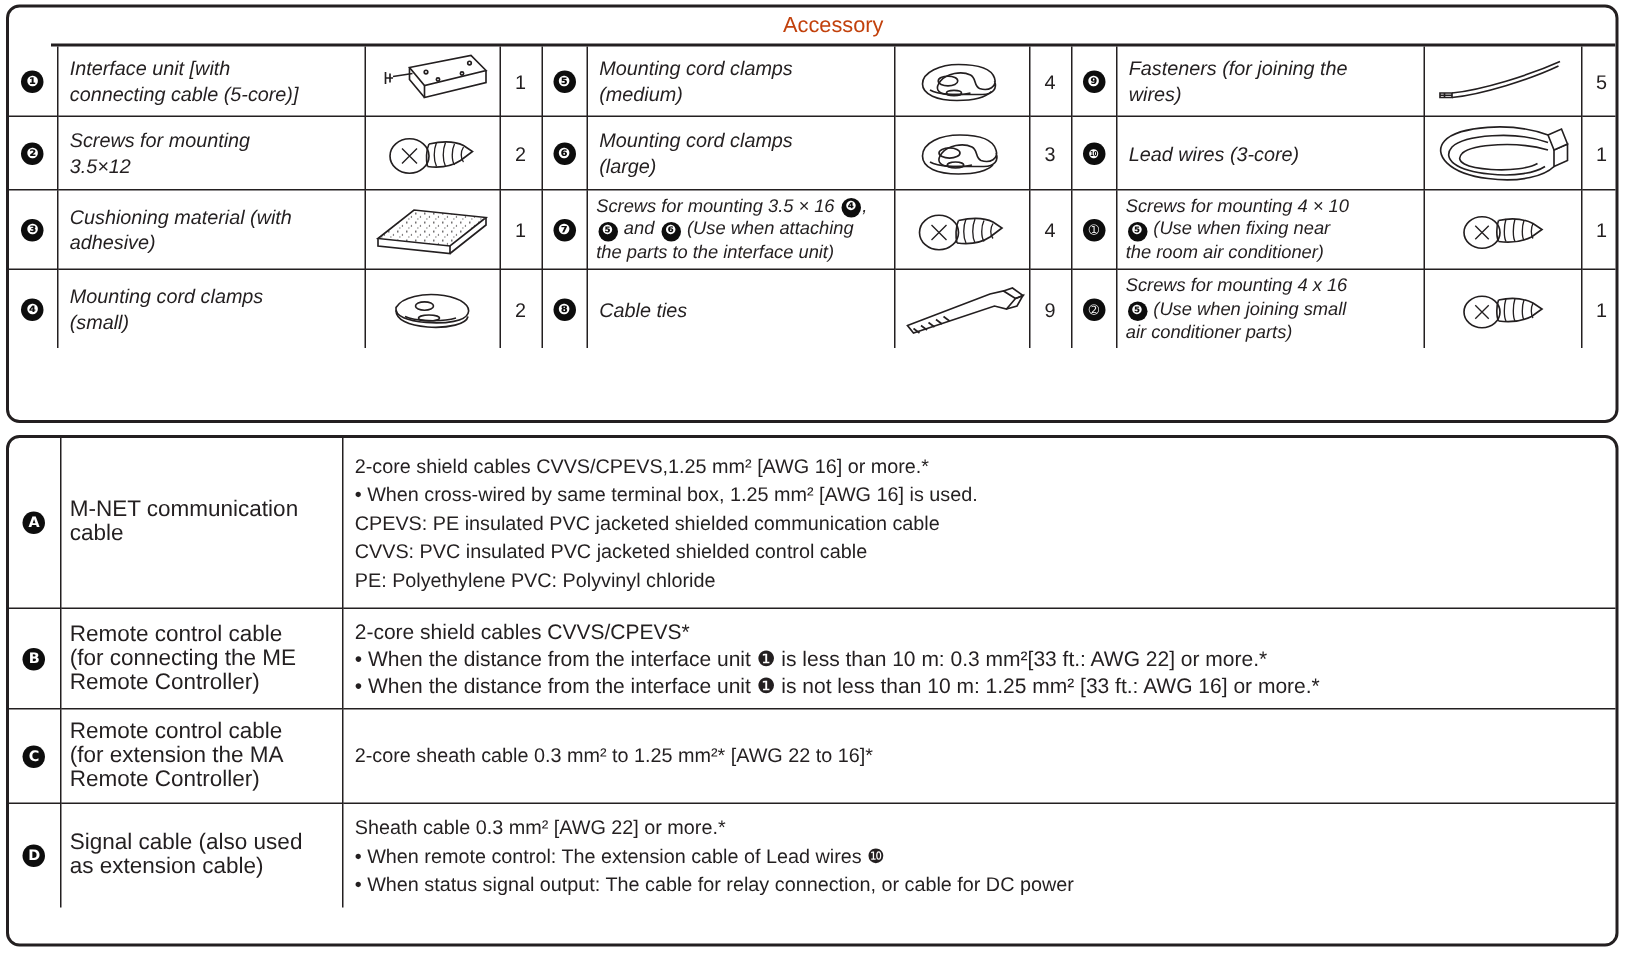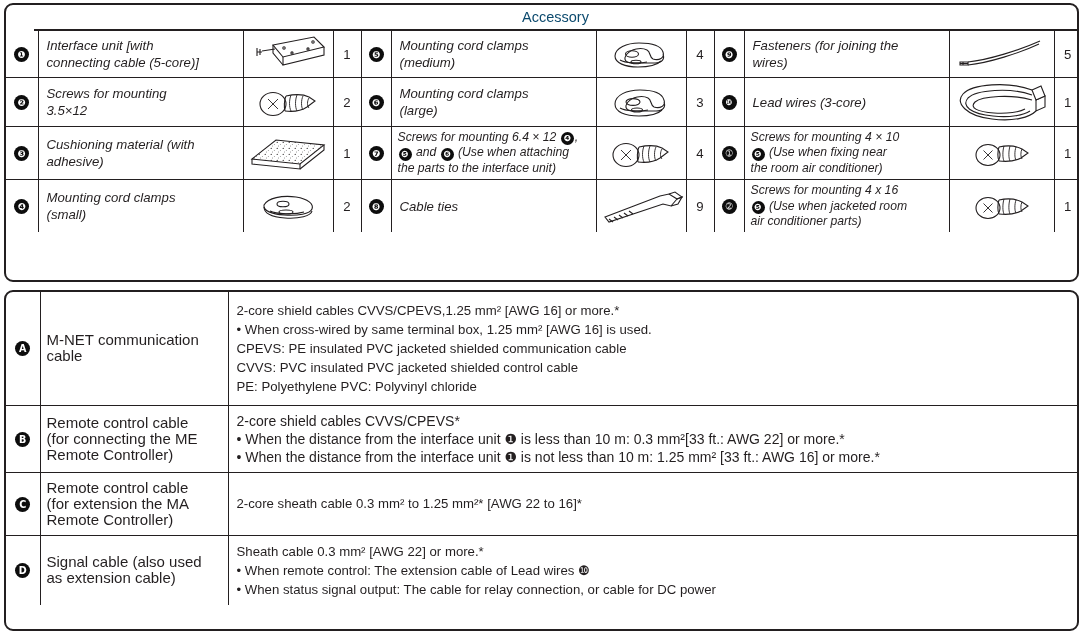--- a/index.html
+++ b/index.html
@@ -25,21 +25,21 @@
   }
   #accessory-frame { height: 279px; }
   #prepare-frame  { margin-top: 8px; height: 341px; }
 
   .band-title {
     text-align: center;
     font-size: 14.5px;
     line-height: 25px;
     height: 26px;
     border-bottom: 2px solid #231f20;
-    color: #0c4a6e;
+    color: #c2410c;
     margin-left: 28px;
   }
 
   table.grid {
     width: 100%;
     border-collapse: collapse;
     table-layout: fixed;
   }
   table.grid td {
     border: 1px solid #231f20;
@@ -296,21 +296,21 @@
           </svg>
         </td>
         <td class="qty">1</td>
 
         <td class="cell-marker">
           <span class="marker">❼</span>
         </td>
         <td>
           <div class="label tight">
             <div>
-              <span>Screws for mounting 6.4 × 12 </span><span class="marker inline">❹</span>,
+              <span>Screws for mounting 3.5 × 16 </span><span class="marker inline">❹</span>,
             </div>
             <div>
               <span class="marker inline">❺</span><span> and </span><span class="marker inline">❻</span><span> (Use when attaching</span>
             </div>
             <div>the parts to the interface unit)</div>
           </div>
         </td>
         <td class="pic">
           <svg width="74" height="44" viewBox="0 0 74 44">
             <g fill="none" stroke="#231f20" stroke-width="1.1">
@@ -399,21 +399,21 @@
         </td>
         <td class="qty">9</td>
 
         <td class="cell-marker">
           <span class="marker wide">➁</span>
         </td>
         <td>
           <div class="label tight">
             <div>Screws for mounting 4 x 16</div>
             <div>
-              <span class="marker inline">❺</span><span> (Use when jacketed room</span>
+              <span class="marker inline">❺</span><span> (Use when joining small</span>
             </div>
             <div>air conditioner parts)</div>
           </div>
         </td>
         <td class="pic">
           <svg width="72" height="42" viewBox="0 0 72 42">
             <g fill="none" stroke="#231f20" stroke-width="1.1">
               <ellipse cx="22" cy="23" rx="12" ry="10.5"></ellipse>
               <path d="M17.5 18.5 L26.5 27.5 M26.5 18.5 L17.5 27.5" stroke-width="0.9"></path>
               <path d="M33 15 C42 13 50 14 56 17 L62 21 L55 26 C49 29 41 30 33 29"></path>

